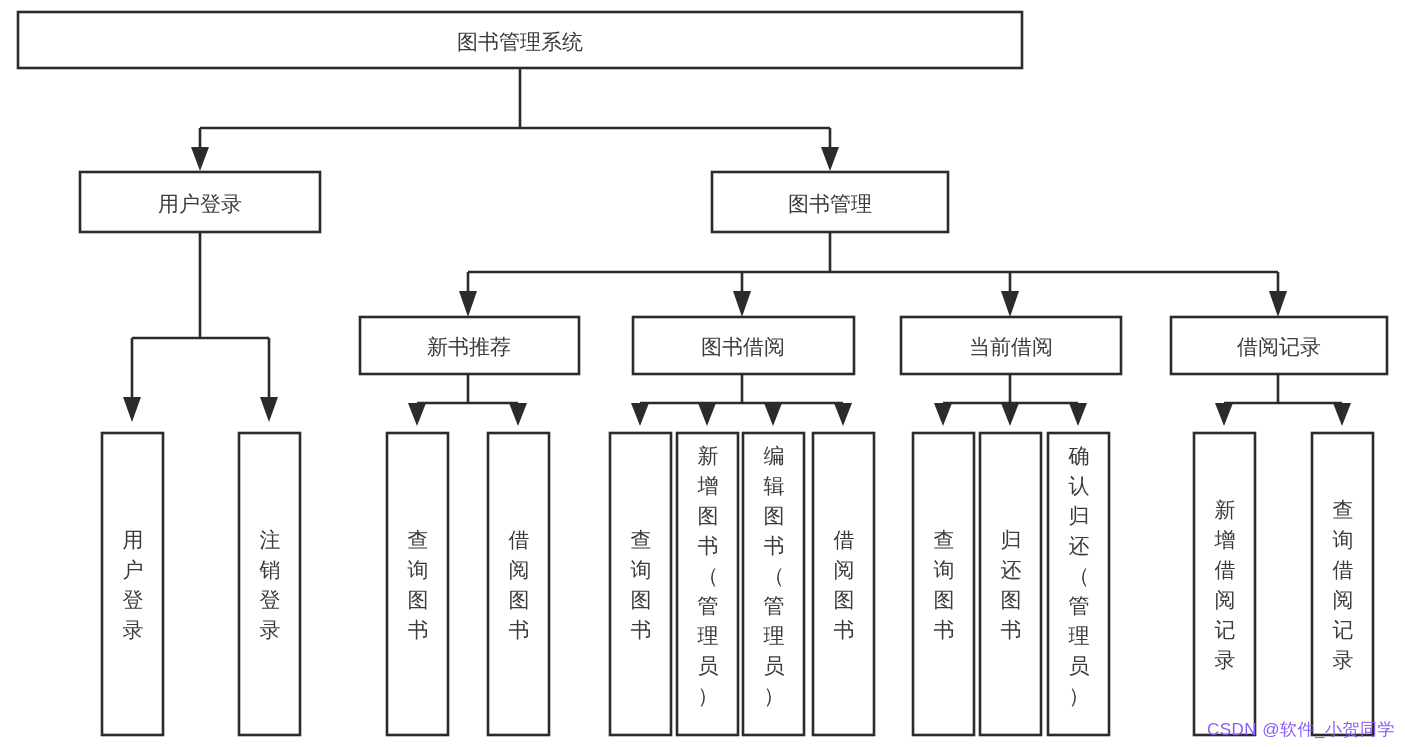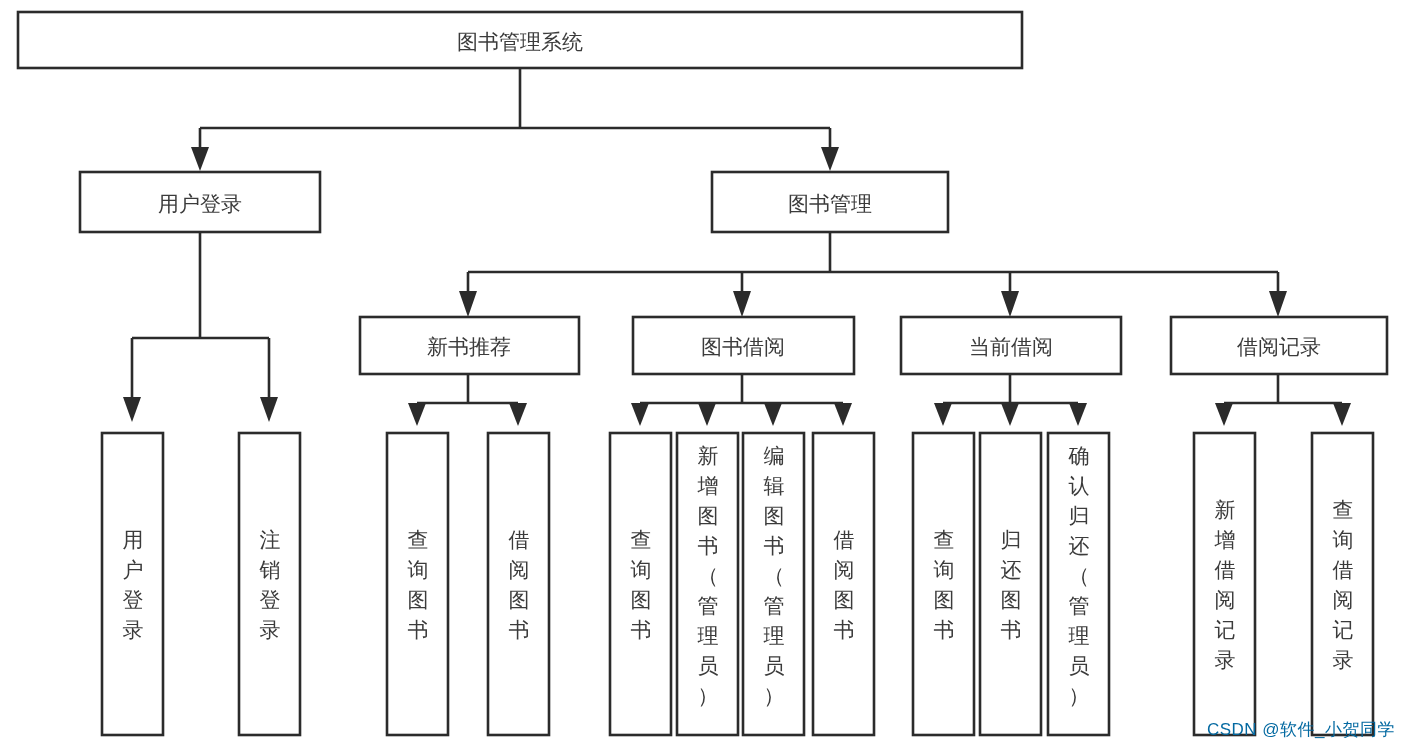--- a/index.html
+++ b/index.html
@@ -53,21 +53,21 @@
     fill: #3b3b3b;
     font-size: 21px;
     text-anchor: middle;
   }
   .watermark {
     position: absolute;
     right: 10px;
     bottom: 6px;
     font-family: "Liberation Sans", "DejaVu Sans", sans-serif;
     font-size: 17px;
-    color: #0369a1;
+    color: #8b5cf6;
     letter-spacing: 0.5px;
     white-space: nowrap;
   }
 </style>
 </head>
 <body>
 
 <div id="diagram-root">
 
   <svg id="flow" viewBox="0 0 1405 747" xmlns="http://www.w3.org/2000/svg">

